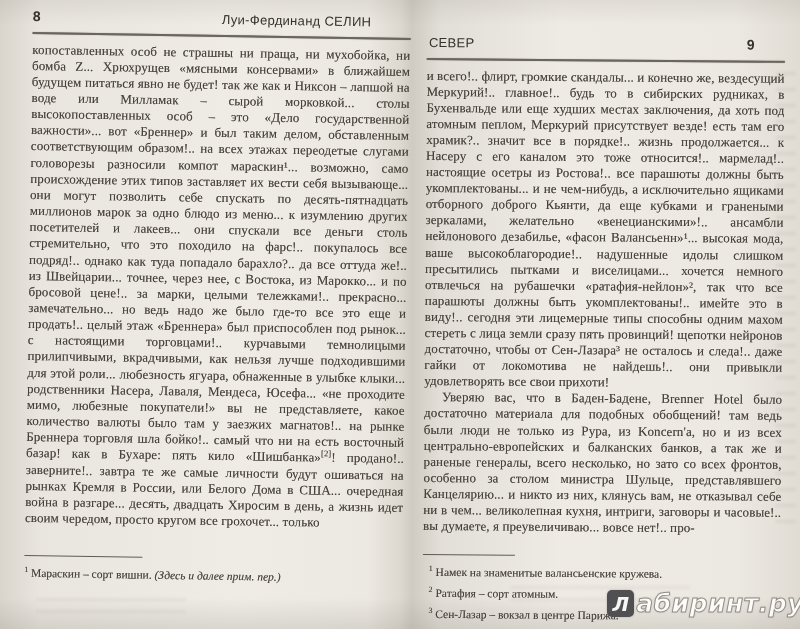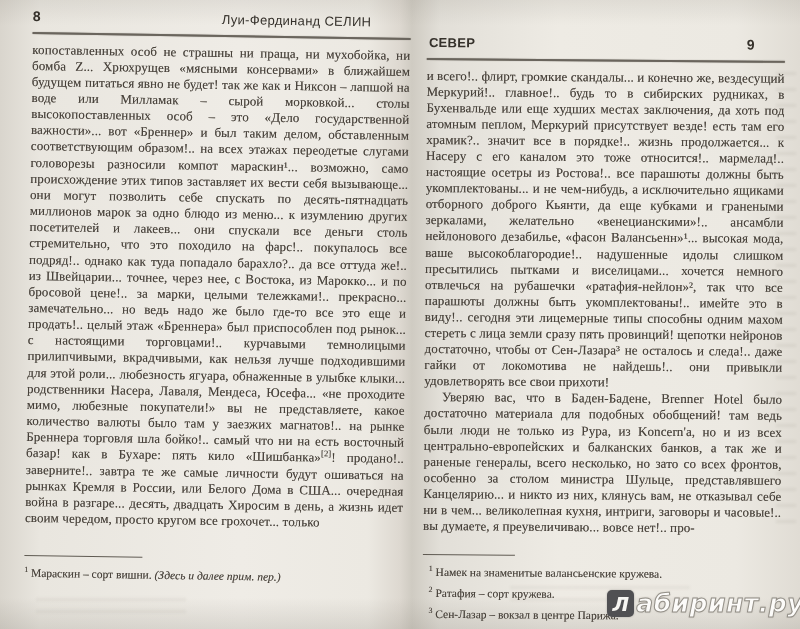--- a/index.html
+++ b/index.html
@@ -19,21 +19,21 @@
   .page-left{left:33px;top:8px;width:378px;transform:rotate(0.9deg);transform-origin:top left;}
   .page-right{left:427px;top:34px;width:358px;transform:rotate(0.45deg);transform-origin:top left;}
 
   .running-row{
     position:relative;height:22px;
     font-family:"Liberation Sans",sans-serif;
     font-size:13px;color:#35312b;letter-spacing:.3px;
   }
   .pagenum{font-weight:bold;font-size:14px;}
   .page-left .running-head{position:absolute;left:50%;top:1px;}
-  .page-right .running-head{position:absolute;left:2px;top:1px;font-weight:bold;}
+  .page-right .running-head{position:absolute;left:2px;top:1px;}
   .page-right .pagenum{position:absolute;right:30px;top:0;}
   .head-rule{height:1.5px;background:#6a655d;margin-top:2px;box-shadow:0 0 1px rgba(106,101,93,.8);}
 
   .body-block{overflow:hidden;margin-top:8px;}
   .page-left  .body-block{height:505px;}
   .page-right .body-block{height:482px;}
   .body-text{
     margin:0;text-align:justify;
     font-size:13px;line-height:16.15px;
     color:#47413a;letter-spacing:.1px;
@@ -113,21 +113,21 @@
     <div class="head-rule"></div>
 
     <div class="body-block">
       <p class="body-text">и всего!.. флирт, громкие скандалы... и конечно же, вездесущий Меркурий!.. главное!.. будь то в сибирских рудниках, в Бухенвальде или еще худших местах заключения, да хоть под атомным пеплом, Меркурий присутствует везде! есть там его храмик?.. значит все в порядке!.. жизнь продолжается... к Насеру с его каналом это тоже относится!.. мармелад!.. настоящие осетры из Ростова!.. все парашюты должны быть укомплектованы... и не чем-нибудь, а исключительно ящиками отборного доброго Кьянти, да еще кубками и гранеными зеркалами, желательно «венецианскими»!.. ансамбли нейлонового дезабилье, «фасон Валансьенн»¹... высокая мода, ваше высокоблагородие!.. надушенные идолы слишком пресытились пытками и виселицами... хочется немного отвлечься на рубашечки «ратафия-нейлон»², так что все парашюты должны быть укомплектованы!.. имейте это в виду!.. сегодня эти лицемерные типы способны одним махом стереть с лица земли сразу пять провинций! щепотки нейронов достаточно, чтобы от Сен-Лазара³ не осталось и следа!.. даже гайки от локомотива не найдешь!.. они привыкли удовлетворять все свои прихоти!</p>
       <p class="body-text para2">Уверяю вас, что в Баден-Бадене, Brenner Hotel было достаточно материала для подобных обобщений! там ведь были люди не только из Рура, из Koncern'a, но и из всех центрально-европейских и балканских банков, а так же и раненые генералы, всего несколько, но зато со всех фронтов, особенно за столом министра Шульце, представлявшего Канцелярию... и никто из них, клянусь вам, не отказывал себе ни в чем... великолепная кухня, интриги, заговоры и часовые!.. вы думаете, я преувеличиваю... вовсе нет!.. про-</p>
     </div>
 
     <div class="fn-rule"></div>
     <ul class="fn-list footnote">
       <li><sup>1</sup> <span>Намек на знаменитые валансьенские кружева.</span></li>
-      <li><sup>2</sup> <span>Ратафия – сорт кружева.</span></li>
+      <li><sup>2</sup> <span>Ратафия – сорт атомным.</span></li>
       <li><sup>3</sup> <span>Сен-Лазар – вокзал в центре Парижа.</span></li>
     </ul>
   </section>
 
   <div class="ghost ghost-right-margin"></div>
   <div class="ghost ghost-bottom-left"></div>
   <div class="ghost ghost-right-bottom"></div>
 
   <div class="watermark">
     <span class="wm-box">Л</span>

